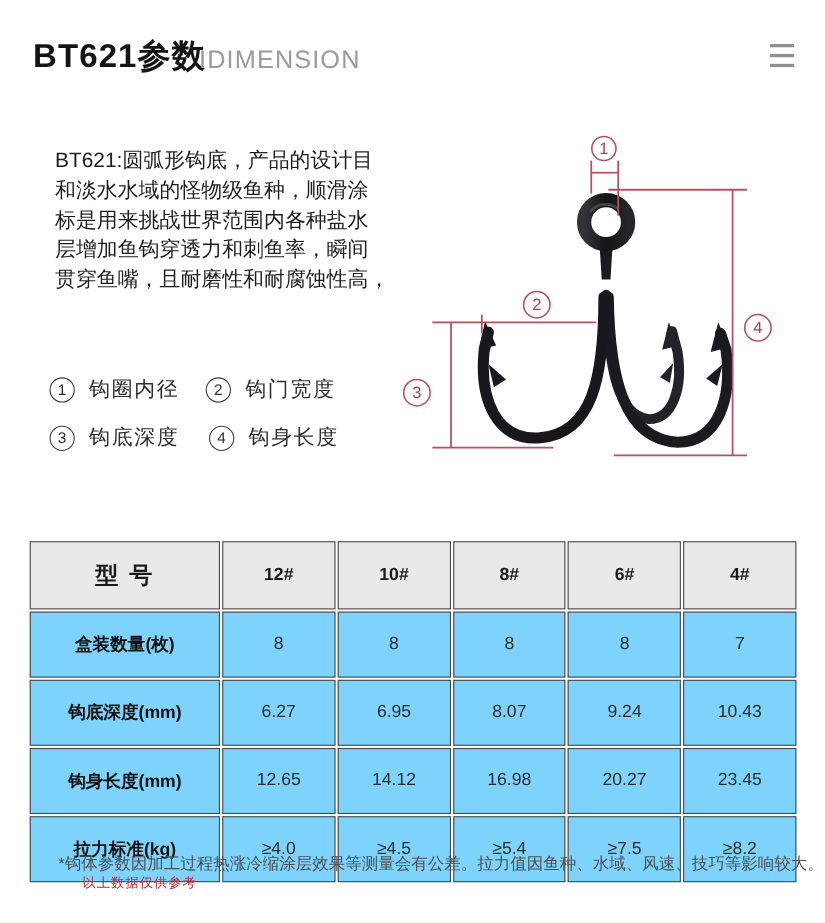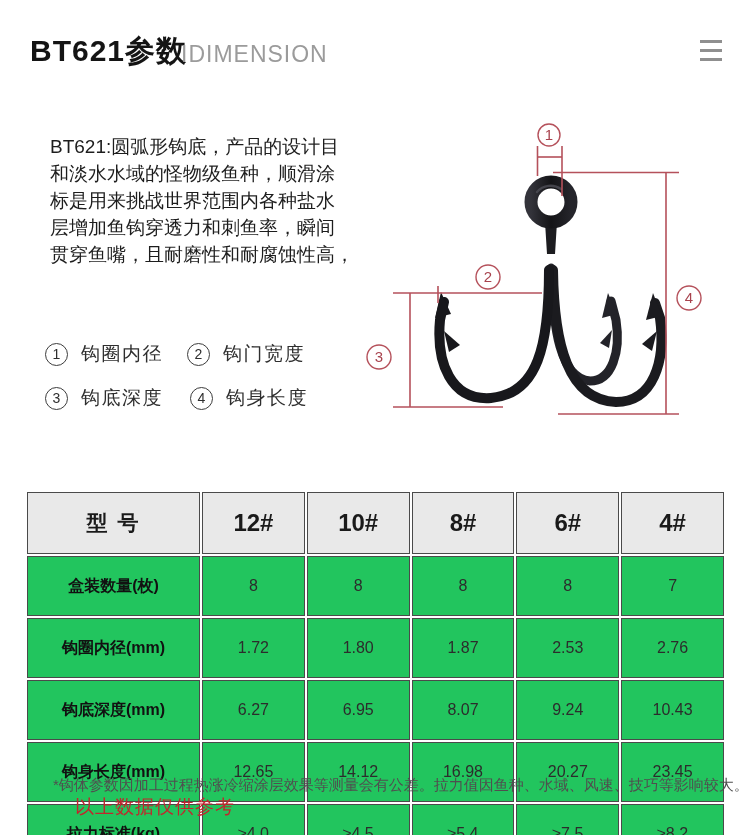--- a/index.html
+++ b/index.html
@@ -23,29 +23,29 @@
                font-size:14px; display:flex; align-items:center; justify-content:center; flex:0 0 auto; }
   .lg-label { font-size:19px; color:#2e2e2e; letter-spacing:1.5px; }
 
   
   .figure { position:absolute; left:360px; top:100px; width:390px; height:350px; }
 
   
   table.spec { position:absolute; left:25px; top:490px; width:701px;
                border-collapse:separate; border-spacing:2px; table-layout:fixed; }
   .spec th, .spec td { border:1px solid #4a4a4a; text-align:center; vertical-align:middle; padding:12px; overflow:hidden; }
-  .spec thead th { background:#e9e9e9; height:36px; font-size:24px; font-weight:700; color:#1a1a1a; }
+  .spec thead th { background:#e9e9e9; height:36px; font-size:16px; font-weight:700; color:#1a1a1a; }
   .spec th.model { font-size:21px; letter-spacing:2px; }
-  .spec td { background:#22c55e; height:34px; }
+  .spec td { background:#7dd3fc; height:34px; }
   .spec td.rowlabel { font-weight:700; font-size:16px; color:#111111; }
   .spec td.val { font-size:16px; font-weight:400; color:#2c2c2c; }
 
   
   .note1 { position:absolute; left:53px; top:776px; font-size:15px; color:#4f4f4f; white-space:nowrap; }
-  .note2 { position:absolute; left:75px; top:794px; font-size:19px; color:#c1272d; letter-spacing:1px; white-space:nowrap; }
+  .note2 { position:absolute; left:75px; top:794px; font-size:12px; color:#c1272d; letter-spacing:1px; white-space:nowrap; }
 </style>
 </head>
 <body>
 
 <div class="page">
 
   <div class="hdr-title">BT621参数</div>
   <div class="hdr-sub">IDIMENSION</div>
   <div class="menu-icon">
     <span></span>
@@ -158,28 +158,20 @@
     <tbody>
       <tr>
         <td class="rowlabel">盒装数量(枚)</td>
         <td class="val">8</td>
         <td class="val">8</td>
         <td class="val">8</td>
         <td class="val">8</td>
         <td class="val">7</td>
       </tr>
       <tr>
-        <td class="rowlabel">钩圈内径(mm)</td>
-        <td class="val">1.72</td>
-        <td class="val">1.80</td>
-        <td class="val">1.87</td>
-        <td class="val">2.53</td>
-        <td class="val">2.76</td>
-      </tr>
-      <tr>
         <td class="rowlabel">钩底深度(mm)</td>
         <td class="val">6.27</td>
         <td class="val">6.95</td>
         <td class="val">8.07</td>
         <td class="val">9.24</td>
         <td class="val">10.43</td>
       </tr>
       <tr>
         <td class="rowlabel">钩身长度(mm)</td>
         <td class="val">12.65</td>

